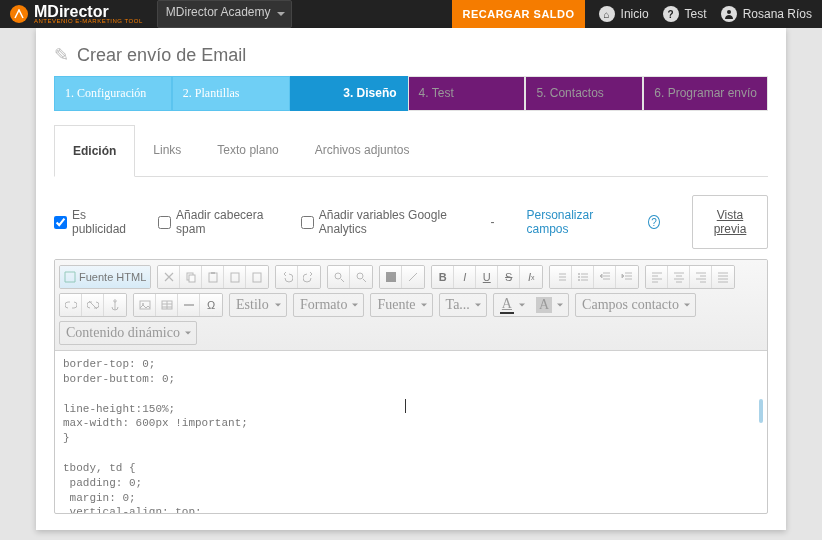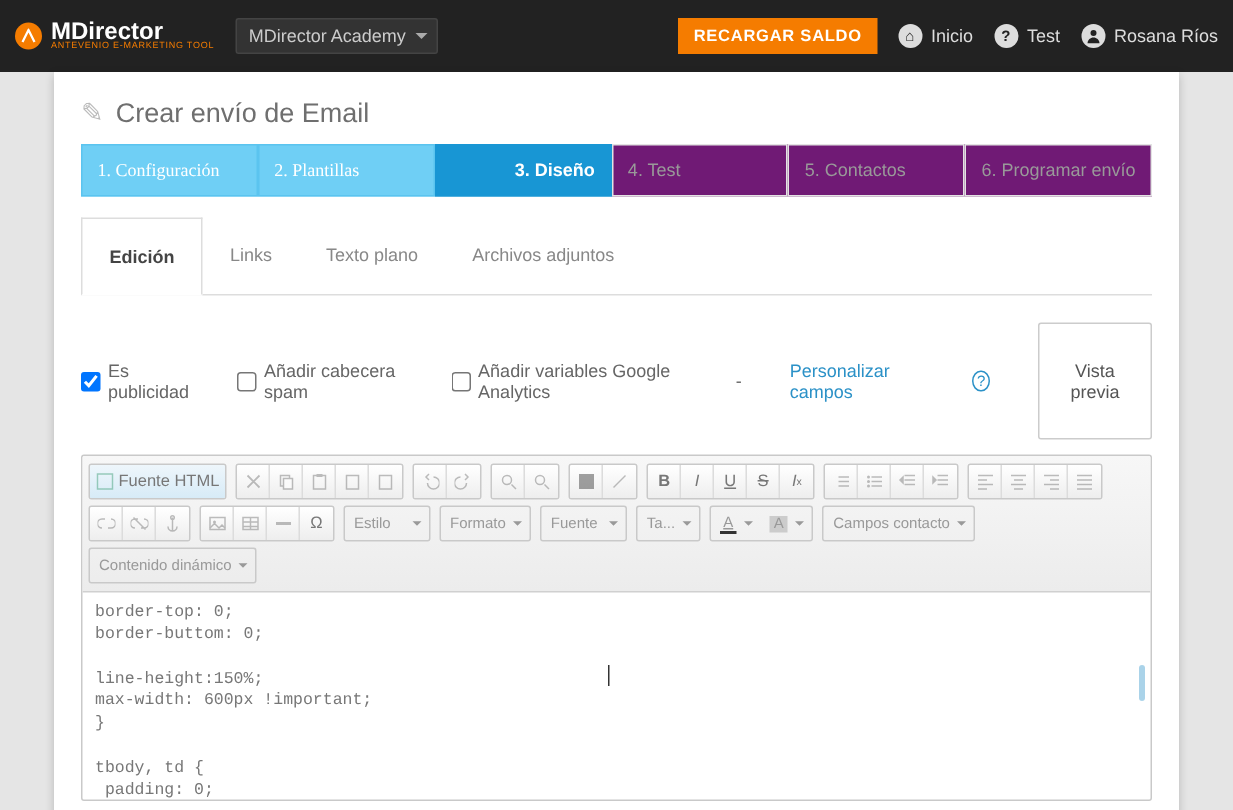--- a/index.html
+++ b/index.html
@@ -1,18 +1,18 @@
 <!DOCTYPE html>
 <html><head>
 <meta charset="utf-8">
 <style>
   * { box-sizing: border-box; margin: 0; padding: 0; }
   body { font-family: Arial, Helvetica, sans-serif; background: #e5e5e5; font-size: 13px; color: #555; width: 822px; height: 540px; overflow: hidden; }
   
-  header.top { background: #222; height: 48px; display: flex; align-items: center; padding: 0 10px; color: #ddd; }
+  header.top { background: #222; height: 28px; display: flex; padding: 0 10px; color: #ddd; }
   .logo { display: flex; align-items: center; gap: 6px; margin-right: 14px; }
   .logo-dot { width: 18px; height: 18px; background: #f57c00; border-radius: 50%; display:flex; align-items:center; justify-content:center; }
   .logo-dot svg { width:10px; height:10px; }
   .logo-text { font-size: 16px; font-weight: bold; color: #fff; line-height: 1; }
   .logo-sub { font-size: 6px; color: #f57c00; letter-spacing: .5px; margin-top:-2px; }
   .dd { background:#333; border:1px solid #444; padding:4px 20px 4px 8px; font-size:12px; color:#ccc; position:relative; cursor:pointer; border-radius:2px; }
   .dd:after { content:""; position:absolute; right:6px; top:50%; width:0;height:0;border:4px solid transparent;border-top-color:#aaa; transform:translateY(-25%);}
   .spacer { flex:1; }
   .btn-reload { background:#f57c00; color:#fff; font-weight:bold; font-size:11px; padding:6px 10px; border:none; cursor:pointer; letter-spacing:.5px; }
   .nav-link { display:flex; align-items:center; gap:6px; margin-left:14px; color:#ddd; font-size:12px; cursor:pointer;}
@@ -29,30 +29,30 @@
   .wizard .step.active { background:#1896d4; color:#fff; font-weight:bold; border-color:#1896d4;text-align:right;}
   
   .tabs { display:flex; border-bottom:1px solid #ddd; }
   .tabs .tab { padding:18px 18px; font-size:12px; color:#888; cursor:pointer;}
   .tabs .tab.active { border:1px solid #ddd; border-bottom:1px solid #fff; margin-bottom:-1px; background:#fff; color:#444; font-weight:bold;}
   
   .options { display:flex; align-items:center; gap:32px; padding:18px 0 10px; font-size:12px; color:#666;}
   .options label { display:flex; align-items:center; gap:5px; cursor:pointer;}
   .options a { color:#2b91c7; text-decoration:none;}
   .options .help { width:14px;height:14px;border:1px solid #2b91c7;border-radius:50%;display:inline-flex;align-items:center;justify-content:center;font-size:10px;color:#2b91c7;}
-  .btn-preview { margin-left:auto; border:1px solid #ccc; background:#fff; padding:24px 12px; font-size:12px; cursor:pointer; color:#555; border-radius:2px;}
+  .btn-preview { margin-left:auto; border:1px solid #ccc; background:#fff; padding:12px 12px; font-size:12px; cursor:pointer; color:#555; border-radius:2px;text-decoration:underline;}
   
   .editor { border:1px solid #c9c9c9; background:#fff; border-radius:2px; display:flex; flex-direction:column; flex:1; overflow:hidden; margin-bottom:16px;}
   .toolbar { background:linear-gradient(#f7f7f7,#ececec); border-bottom:1px solid #d0d0d0; padding:4px; display:flex; flex-wrap:wrap; gap:2px;}
   .tgroup { display:flex; border:1px solid #c9c9c9; border-radius:2px; margin:1px 4px 1px 0; overflow:hidden;}
   .tbtn { min-width:22px; height:22px; background:linear-gradient(#fff,#eee); border:none; border-right:1px solid #dcdcdc; cursor:pointer; display:flex; align-items:center; justify-content:center; font-size:11px; color:#777; padding:0 4px;}
   .tbtn.active { background:linear-gradient(#eef6fb,#d7ebf7); }
   .tbtn:last-child{border-right:none;}
   .tbtn svg{width:12px;height:12px;opacity:.55;}
-  .tsel { height:22px; min-width:56px; padding:0 16px 0 6px; font-size:10px; color:#999; display:flex; align-items:center; position:relative; cursor:pointer;}
+  .tsel { height:22px; min-width:56px; padding:0 16px 0 6px; font-size:14px; color:#999; display:flex; align-items:center; position:relative; cursor:pointer;font-family:Liberation Serif, serif;}
   .tsel:after{content:"";position:absolute;right:5px;top:50%;width:0;height:0;border:3px solid transparent;border-top-color:#999;transform:translateY(-25%);}
   .code-area { flex:1; overflow:auto; position:relative; }
   .code-area pre { font-family: "Courier New", monospace; font-size:11px; color:#777; padding:6px 8px; white-space:pre; line-height:1.35;}
   .caret { position:absolute; left:350px; top:48px; width:1px; height:14px; background:#333;}
   .scroll-indicator { position:absolute; right:4px; top:48px; width:4px; height:24px; background:#2b91c7; border-radius:2px; opacity:.4;}
 </style>
 </head>
 <body>
 
 <header class="top">

